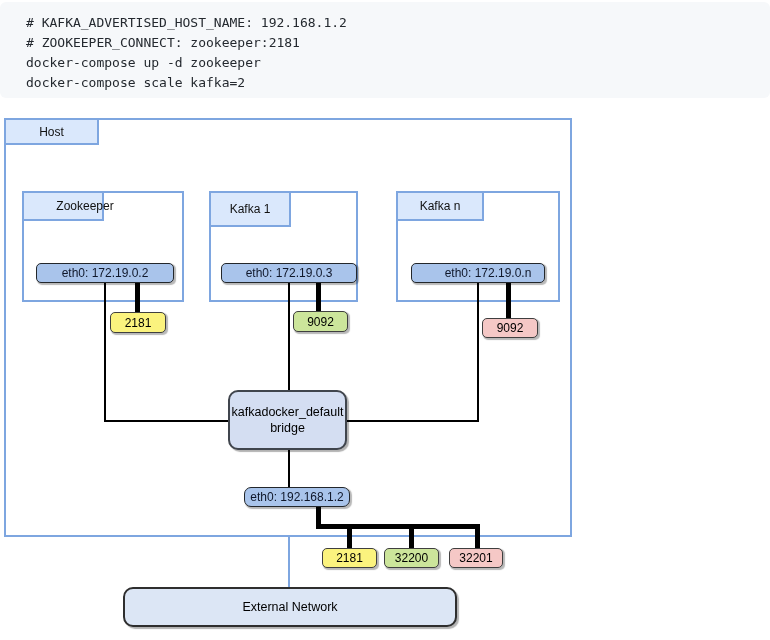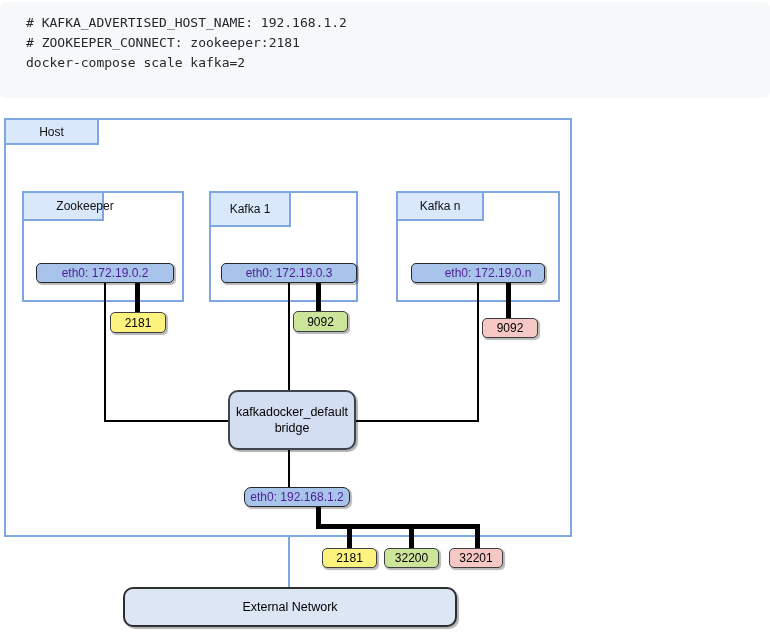--- a/index.html
+++ b/index.html
@@ -27,56 +27,56 @@
   .cbox-0{left:22px;top:191px;width:162px;height:111px;}
   .ctab-0{left:22px;top:191px;width:82px;height:30px;padding-left:44px;}
   .cbox-1{left:209px;top:191px;width:149px;height:111px;}
   .ctab-1{left:209px;top:191px;width:82px;height:36px;}
   .cbox-2{left:396px;top:191px;width:164px;height:111px;}
   .ctab-2{left:396px;top:191px;width:88px;height:30px;text-align:right;}
 
   
   .eth{position:absolute;height:20px;background:var(--eth_fill);border:1.6px solid #23272b;
        border-radius:5px;box-sizing:border-box;display:flex;align-items:center;justify-content:center;
-       font-size:12px;color:#4c1d95;box-shadow:1.5px 1.5px 1px rgba(0,0,0,0.28);}
+       font-size:12px;color:#0f172a;box-shadow:1.5px 1.5px 1px rgba(0,0,0,0.28);}
   .eth-0{left:36px;top:263px;width:138px;}
   .eth-1{left:221px;top:263px;width:136px;}
   .eth-2{left:411px;top:263px;width:134px;padding-left:20px;}
   .eth-host{left:244px;top:487px;width:106px;border-radius:7px;}
 
   
   .badge{position:absolute;height:20px;border:1.6px solid #3f3f3f;border-radius:5px;
          box-sizing:border-box;display:flex;align-items:center;justify-content:center;
          font-size:12px;color:#000;box-shadow:1.5px 1.5px 1px rgba(0,0,0,0.28);}
   .badge[data-color="yellow"]{background:var(--yellow);}
   .badge[data-color="green"]{background:var(--green);}
   .badge[data-color="pink"]{background:var(--pink);}
   .pbadge-0{left:110px;top:312px;width:56px;height:21px;}
   .pbadge-1{left:293px;top:311px;width:55px;height:21px;}
   .pbadge-2{left:482px;top:318px;width:56px;}
   .hbadge-0{left:322px;top:548px;width:55px;}
   .hbadge-1{left:384px;top:548px;width:55px;}
   .hbadge-2{left:449px;top:548px;width:54px;}
 
   
-  .bridge{position:absolute;left:228px;top:390px;width:128px;height:60px;background:var(--bridge_fill);
+  .bridge{position:absolute;left:228px;top:390px;width:119px;height:60px;background:var(--bridge_fill);
           border:2px solid #40454d;border-radius:10px;box-sizing:border-box;
           display:flex;flex-direction:column;align-items:center;justify-content:center;
           font-size:12.5px;line-height:16px;box-shadow:2px 2px 1px rgba(0,0,0,0.3);}
   .external{position:absolute;left:123px;top:587px;width:334px;height:40px;background:var(--external_fill);
             border:2px solid #2e2e2e;border-radius:10px;box-sizing:border-box;
             display:flex;align-items:center;justify-content:center;font-size:12.5px;
             box-shadow:2px 2px 1px rgba(0,0,0,0.3);}
 </style>
 </head>
 <body>
 
 <div class="page">
 
-  <pre class="code-block"><div class="code-line"># KAFKA_ADVERTISED_HOST_NAME: 192.168.1.2</div><div class="code-line"># ZOOKEEPER_CONNECT: zookeeper:2181</div><div class="code-line">docker-compose scale kafka=2</div></pre>
+  <pre class="code-block"><div class="code-line"># KAFKA_ADVERTISED_HOST_NAME: 192.168.1.2</div><div class="code-line"># ZOOKEEPER_CONNECT: zookeeper:2181</div><div class="code-line">docker-compose up -d zookeeper</div><div class="code-line">docker-compose scale kafka=2</div></pre>
 
   <div>
 
     <div class="frame host-box"></div>
 
     <div class="frame cbox-0"></div>
     <div class="frame cbox-1"></div>
     <div class="frame cbox-2"></div>
 
     <div class="ln" style="left:104px;top:283px;width:2px;height:139px;"></div>

